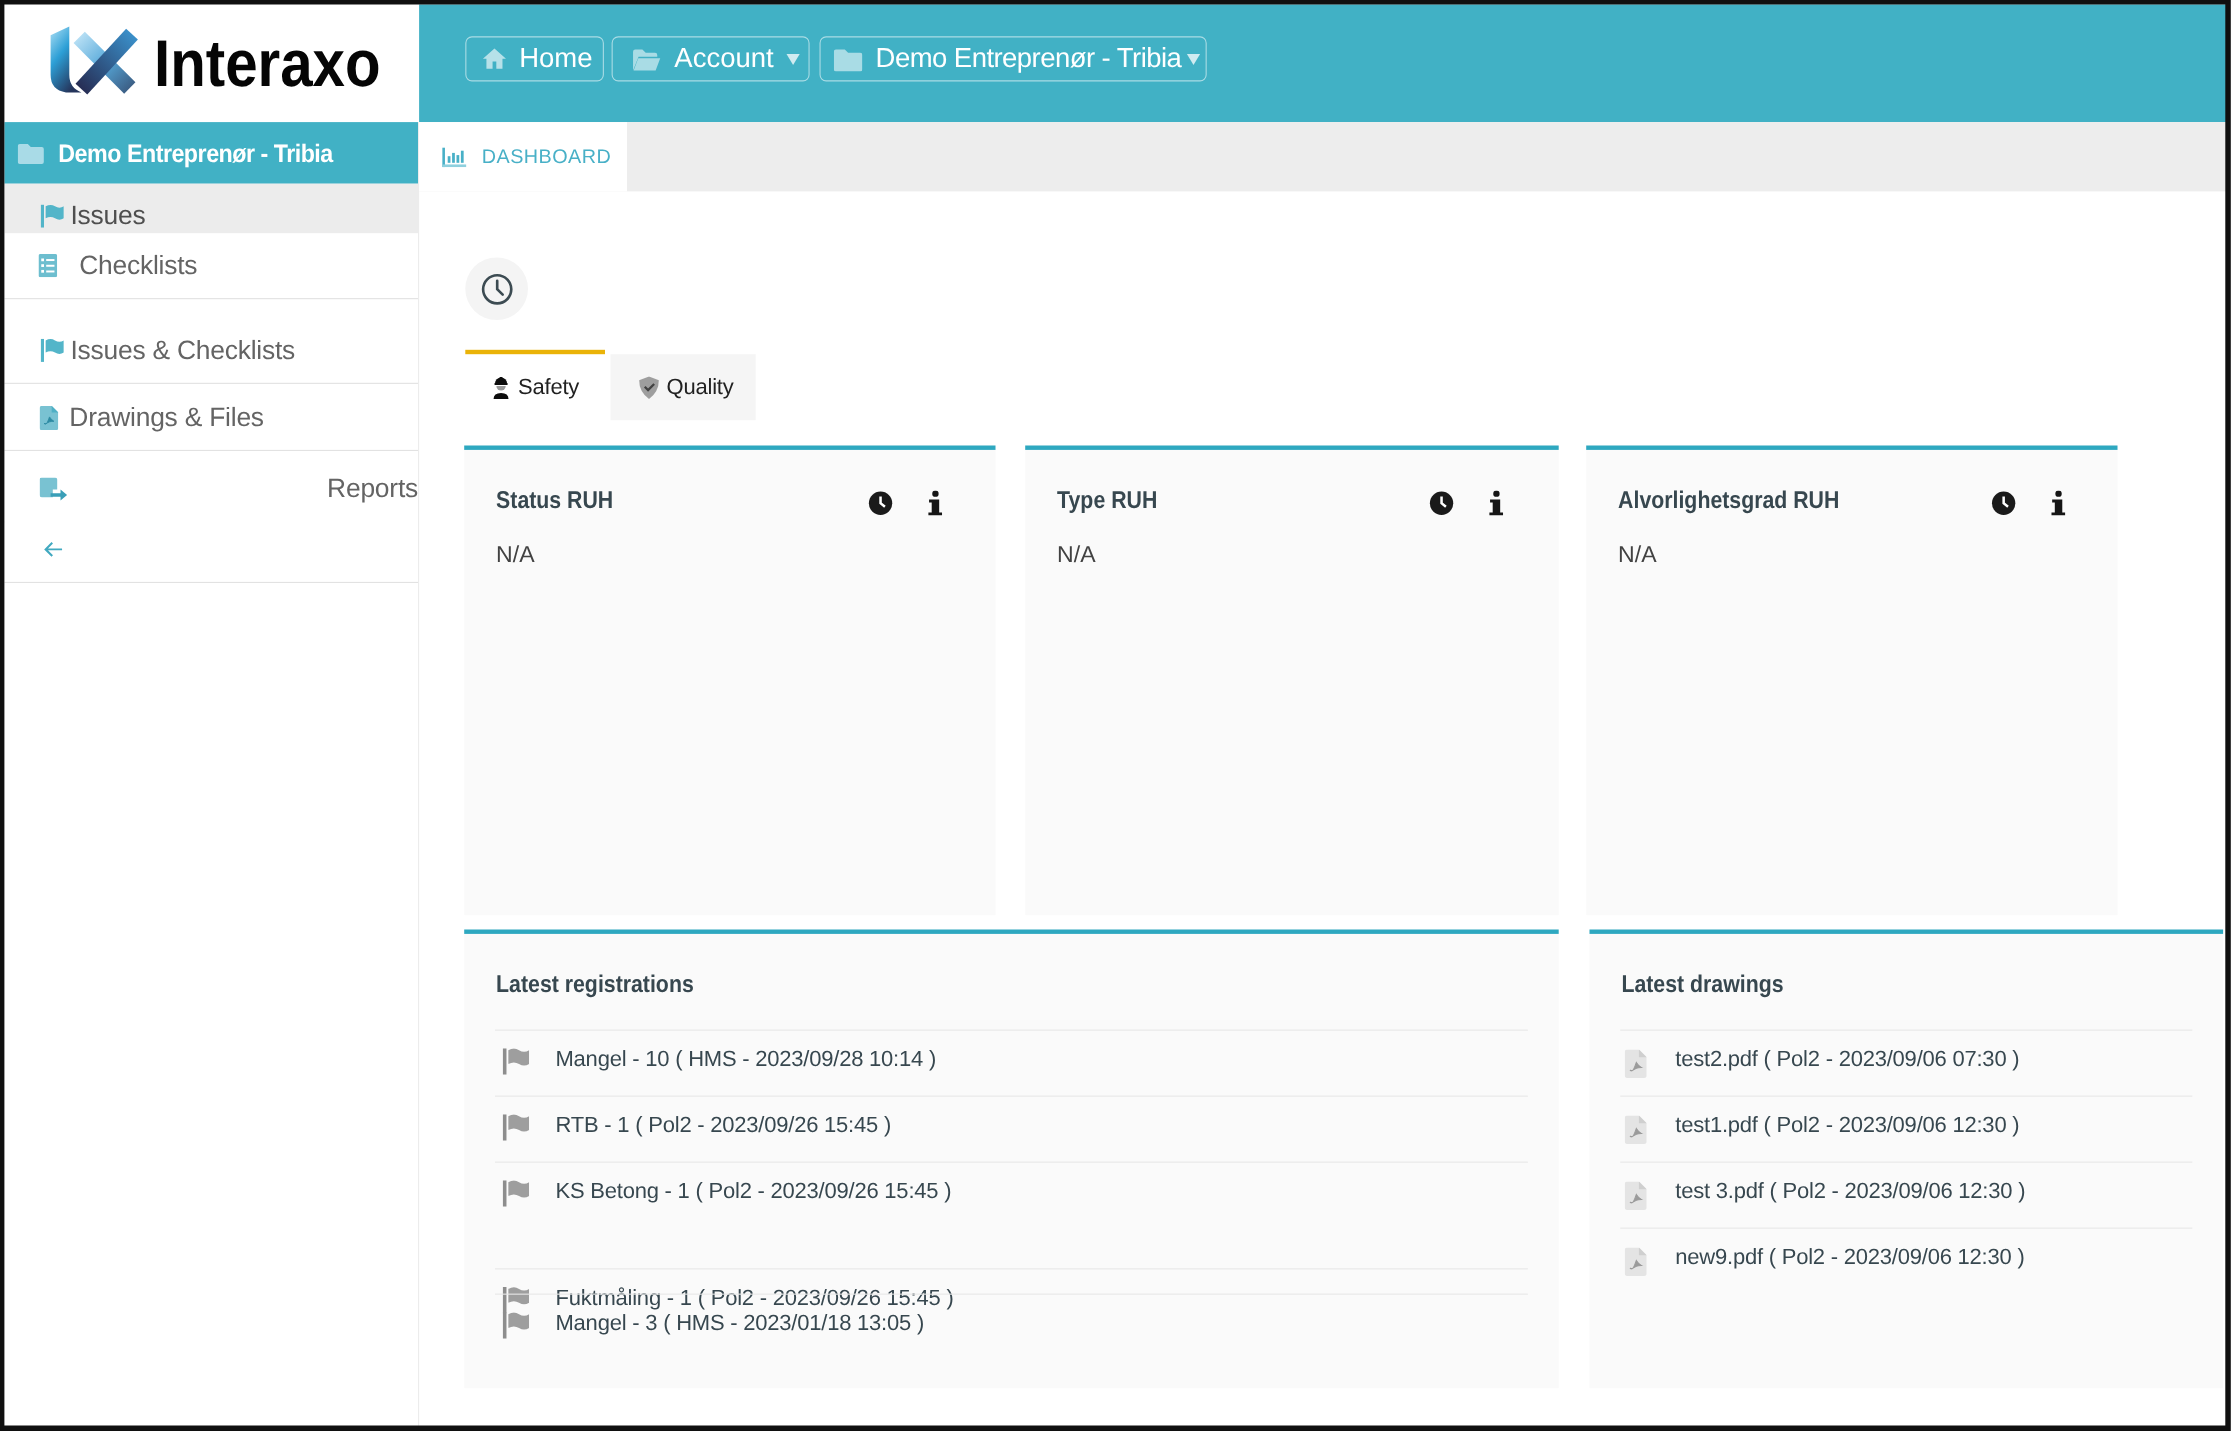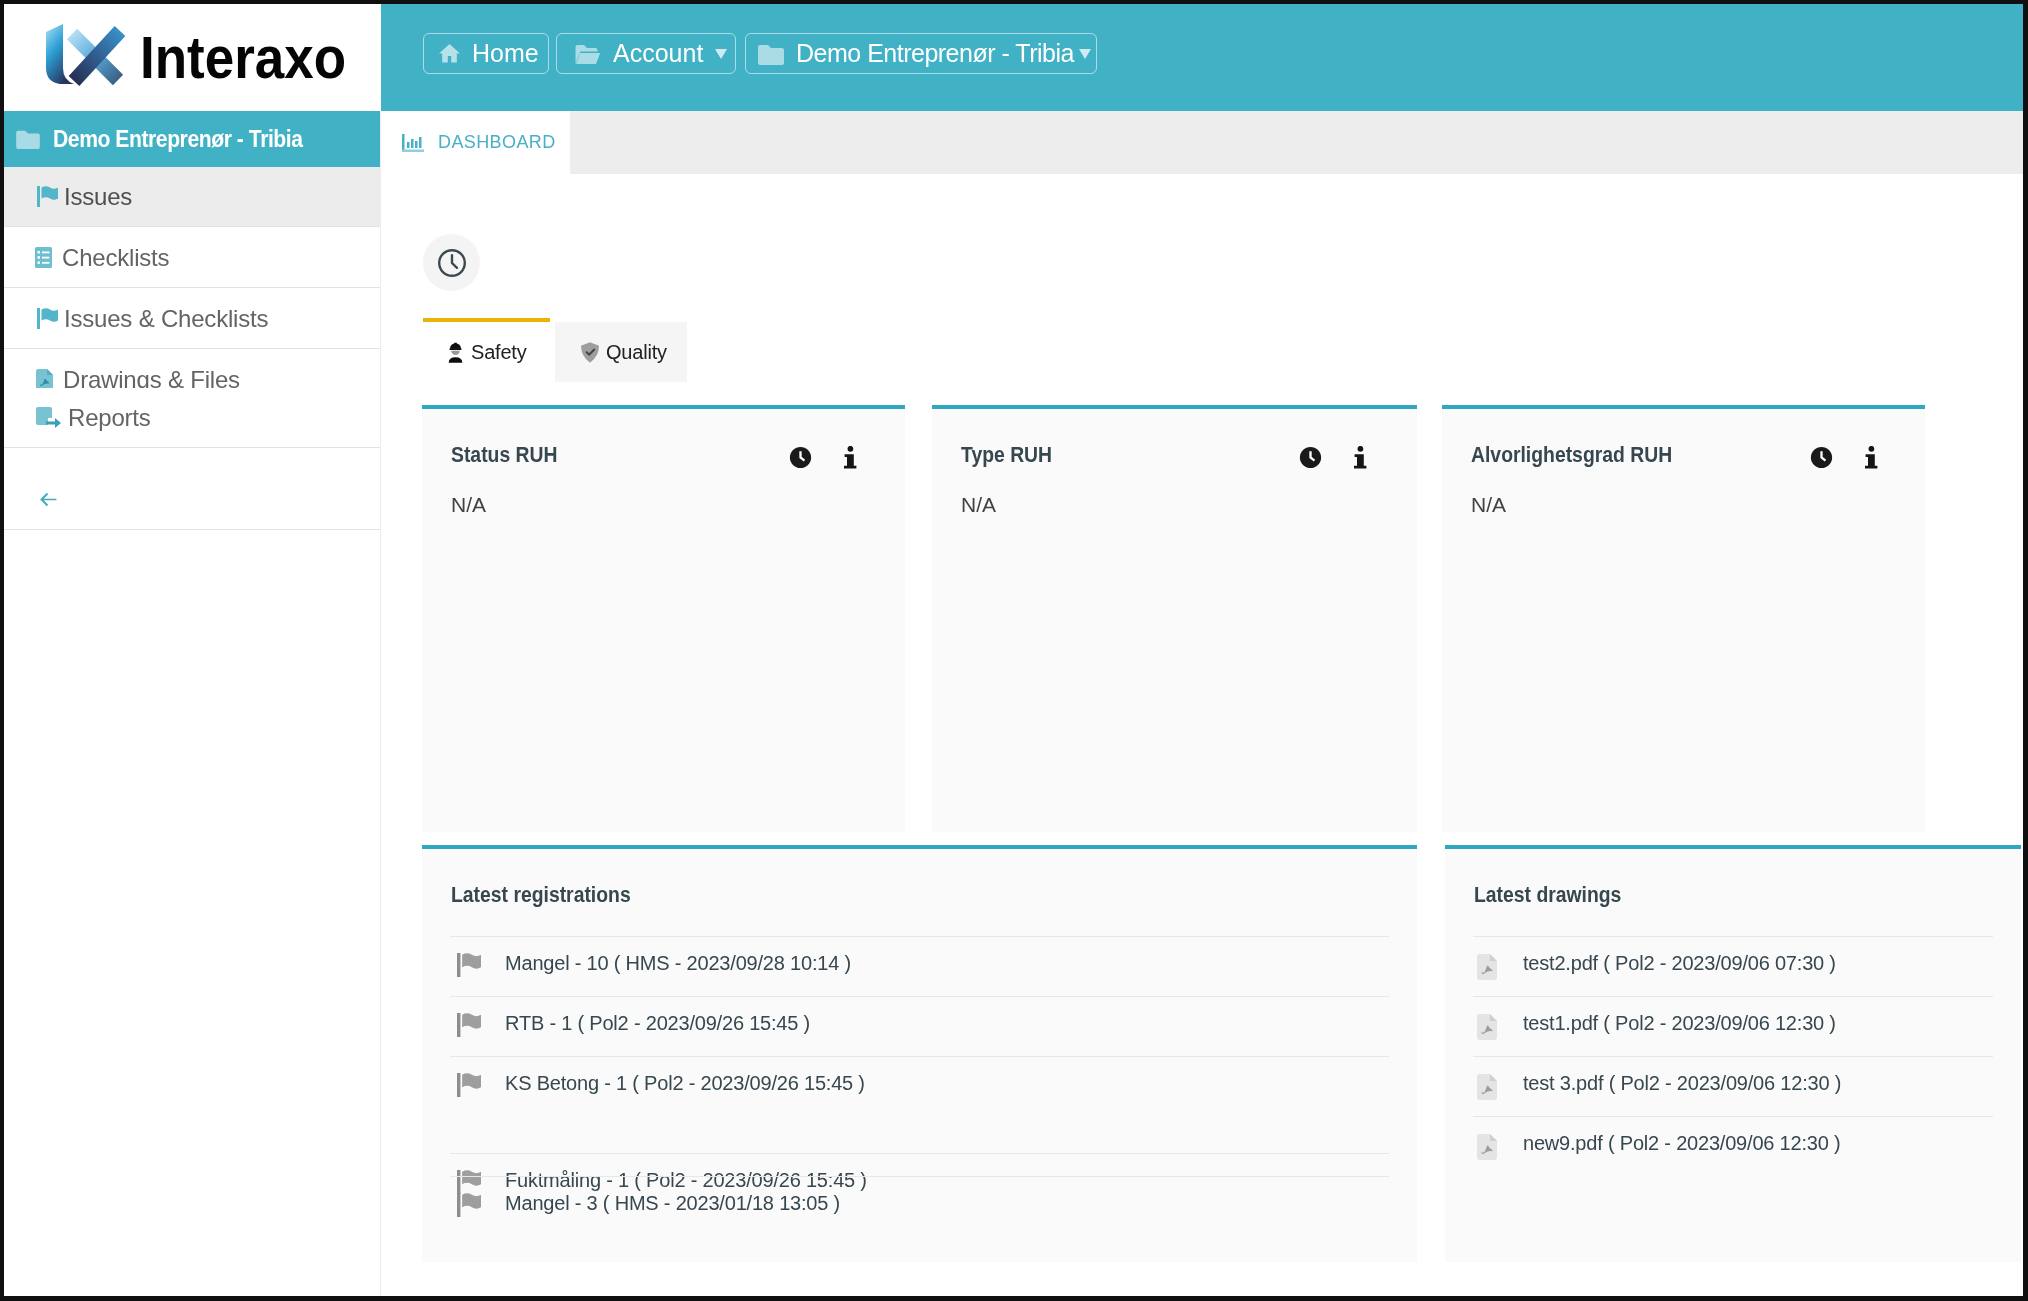--- a/index.html
+++ b/index.html
@@ -102,21 +102,21 @@
     </svg>
     <span style="margin-left:13px;">Demo Entreprenør - Tribia</span>
   </div>
   <div class="mrow" style="top:167px; background:#ececec;">
     <svg style="margin-left:33px;" width="21" height="21" viewBox="0 0 21 21">
       <rect x="0" y="0" width="3" height="21" fill="#53b5c9"></rect>
       <path d="M4.5 1.5 q4.5 -2.5 8.5 0 q4 2.5 8 0 v11 q-4 2.5 -8 0 q-4 -2.5 -8.5 0 z" fill="#53b5c9"></path>
     </svg>
     <span style="margin-left:6px; color:#4f4f4f;">Issues</span>
   </div>
-  <div class="mrow" style="top:228px;">
+  <div class="mrow" style="top:212px;gap:10px;">
     <svg style="margin-left:31px;" width="17" height="21" viewBox="0 0 17 21">
       <rect x="0" y="0" width="17" height="21" rx="1.5" fill="#6dbecf"></rect>
       <rect x="2.5" y="4" width="2.5" height="2.5" fill="#fff"></rect>
       <rect x="2.5" y="9.2" width="2.5" height="2.5" fill="#fff"></rect>
       <rect x="2.5" y="14.4" width="2.5" height="2.5" fill="#fff"></rect>
       <rect x="7" y="4.5" width="7.5" height="1.8" fill="#fff"></rect>
       <rect x="7" y="9.7" width="7.5" height="1.8" fill="#fff"></rect>
       <rect x="7" y="14.9" width="7.5" height="1.8" fill="#fff"></rect>
     </svg>
     <span style="margin-left:10px;">Checklists</span>
@@ -129,21 +129,21 @@
     <span style="margin-left:6px;">Issues &amp; Checklists</span>
   </div>
   <div class="mrow" style="top:350px;">
     <svg style="margin-left:32px;" width="17" height="22" viewBox="0 0 17 22">
       <path d="M0 2 q0-2 2-2 h9 l6 6 v14 q0 2 -2 2 h-13 q-2 0 -2 -2 z" fill="#79c2d2"></path>
       <path d="M11 0 l6 6 h-6 z" fill="#4fb0c5"></path>
       <path d="M4 16 q2 1 3 -1 q1 -2 2 -5 q1.5 2.5 4 4 q-2.5 0 -4 .5 q-2 .8 -3.5 2 z" fill="#2d8ba3" stroke="#2d8ba3" stroke-width="0.8" fill-rule="evenodd"></path>
     </svg>
     <span style="margin-left:10px;">Drawings &amp; Files</span>
   </div>
-  <div class="mrow" style="top:388px;">
+  <div class="mrow" style="top:415px;justify-content:space-between;">
     <svg style="margin-left:32px;" width="26" height="22" viewBox="0 0 26 22">
       <path d="M0 2 q0-2 2-2 h12 q2 0 2 2 v9 h-4 l0 7 h-10 q-2 0 -2 -2 z" fill="#79c2d2"></path>
       <path d="M10 14.5 h9 v-3.5 l6 5 l-6 5 v-3.5 h-9 z" fill="#3a9fb8"></path>
     </svg>
     <span style="margin-left:6px;">Reports</span>
   </div>
   <div class="mrow" style="top:471px; height:59px;">
     <svg style="margin-left:33px;" width="23" height="20" viewBox="0 0 24 24">
       <path d="M21.5 10.4H6.2l5.4-5.4L10 3.4 2 11.4l8 8 1.6-1.6-5.4-5.4h15.3v-2z" fill="#41a9c0"></path>
     </svg>

